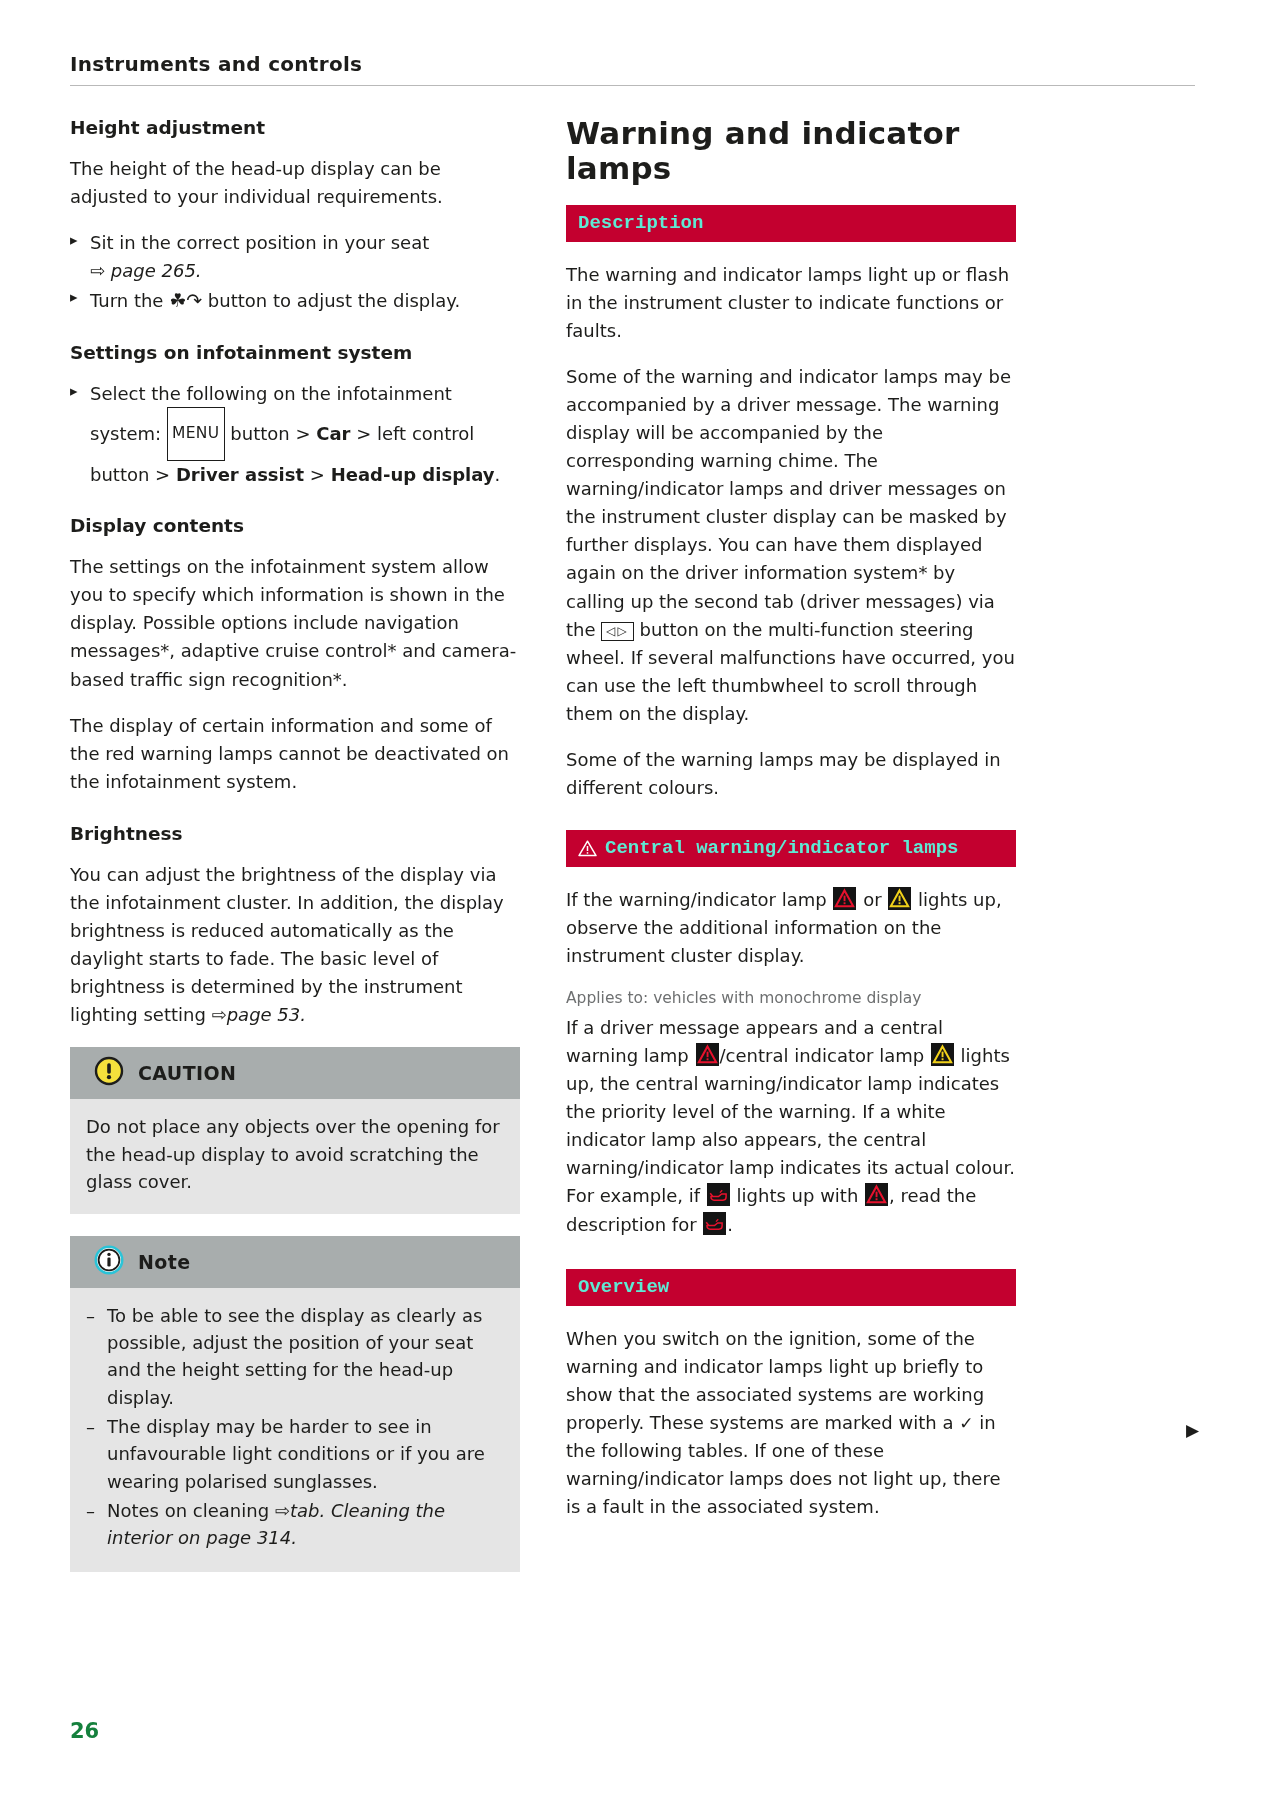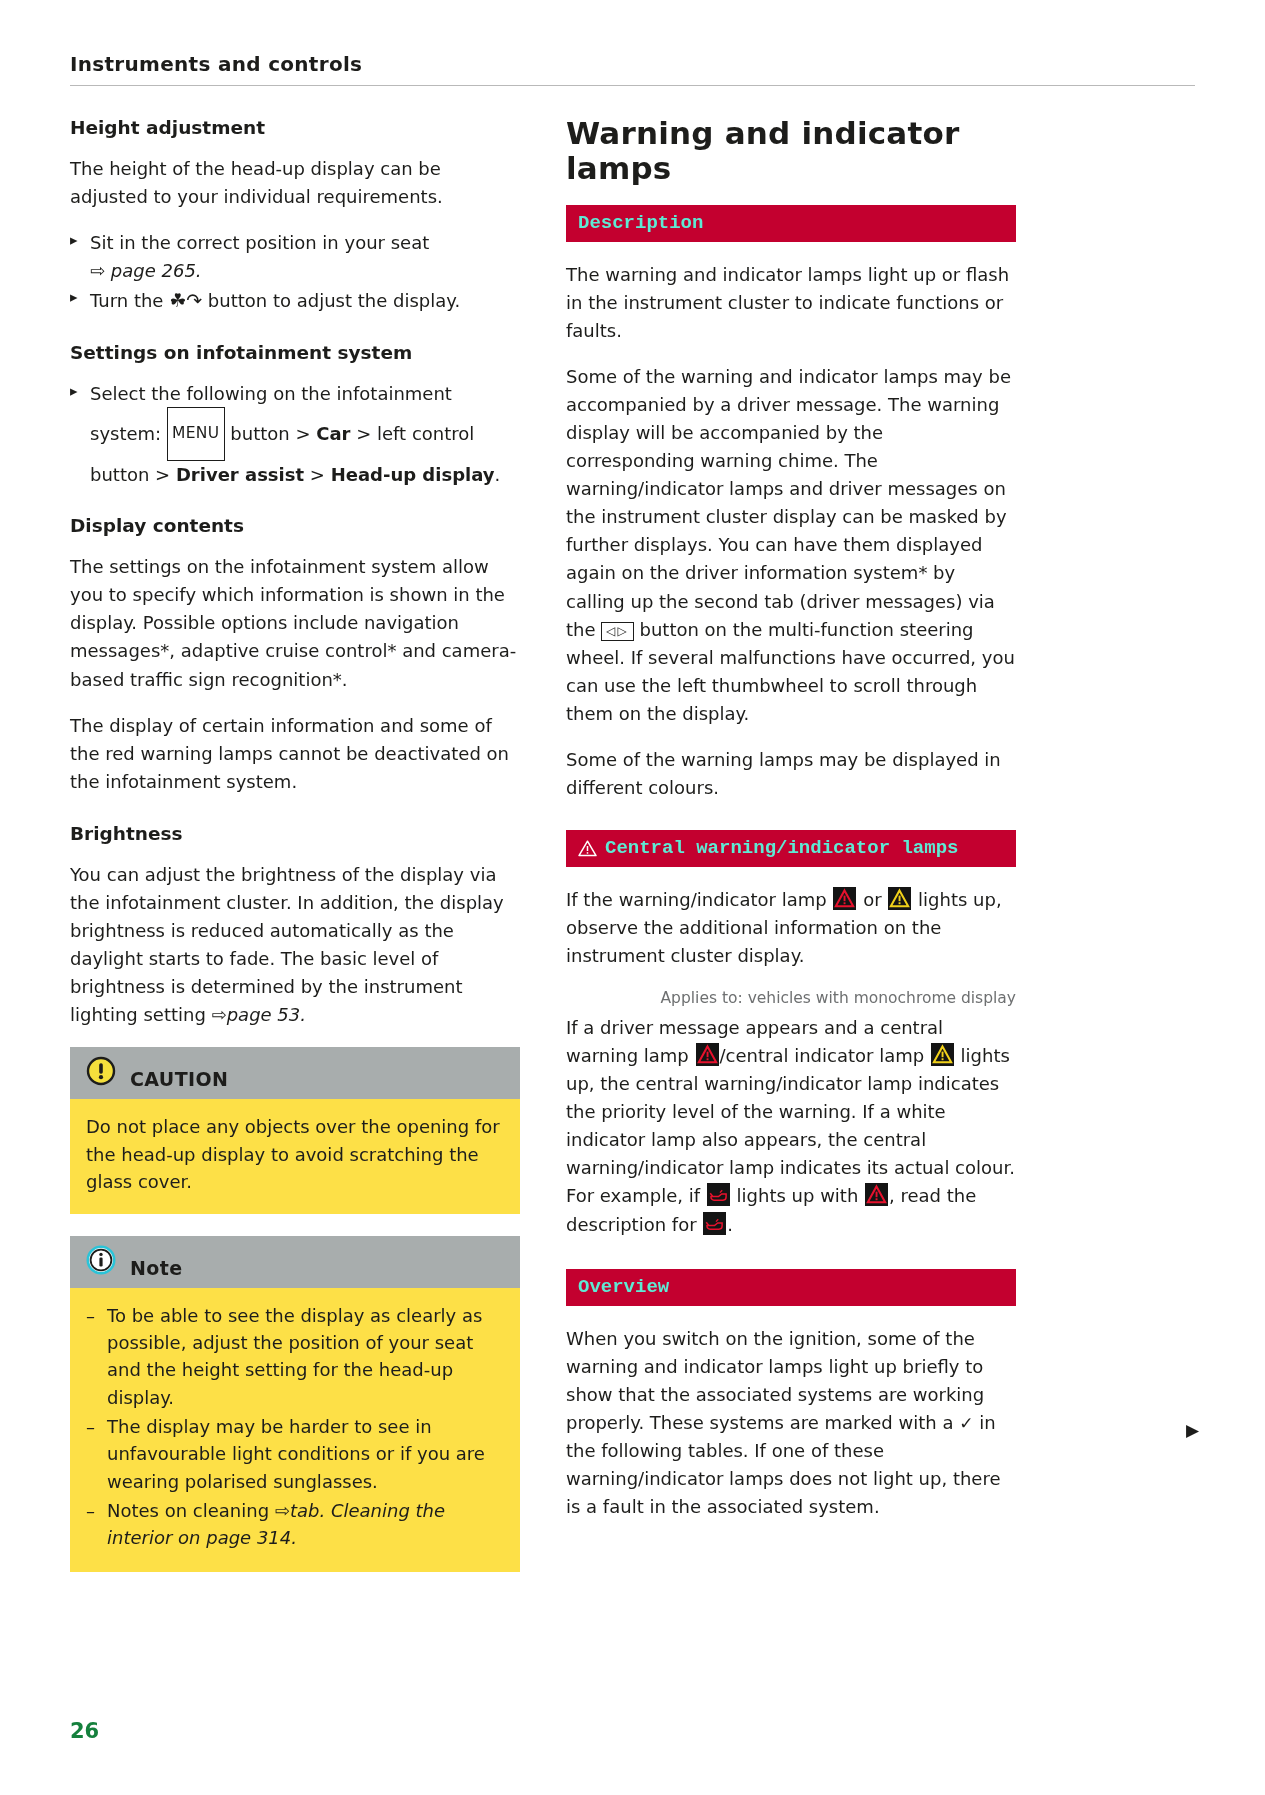--- a/index.html
+++ b/index.html
@@ -71,44 +71,44 @@
   .banner {
     background:#C3002F; color:#5eead4; font-weight:bold;
     font-size:19px; padding:7px 12px 8px 12px; margin:0 0 19px 0;
     display:flex; align-items:center; gap:8px;font-family:Liberation Mono, monospace;
   }
   .banner .tri { display:inline-block; width:19px; height:17px; }
 
   
   .box { margin:0 0 22px 0; }
   .box-head {
-    background:#a8adad; display:flex; align-items:flex-end; gap:14px;
-    padding:9px 16px; font-size:19px; font-weight:bold; letter-spacing:.4px;
-  }
-  .box-body { background:#fde047; padding:14px 16px 18px 16px; }
+    background:#a8adad; display:flex; align-items:center; gap:14px;
+    padding:9px 24px; font-size:19px; font-weight:bold; letter-spacing:.4px;
+  }
+  .box-body { background:#e5e5e5; padding:14px 16px 18px 16px; }
   .box-body p { font-size:18px; line-height:1.52; margin:0; }
   ul.dashes { list-style:none; margin:0; padding:0; }
   ul.dashes li {
     font-size:18px; line-height:1.52; position:relative; padding-left:21px;
     margin-bottom:2px;
   }
   ul.dashes li::before { content:"\2013"; position:absolute; left:0; top:0; }
 
   .icon-caution, .icon-note { flex:0 0 auto; }
 
   
   .lamp {
     display:inline-block; width:23px; height:23px; background:#141414;
     vertical-align:-4px; position:relative; margin:0 1px;
   }
   .lamp svg { position:absolute; left:0; top:0; }
 
   
   .applies {
-    font-size:15.5px; color:#6e7071; margin:0 0 4px 0; line-height:1.4;text-align:right;
+    font-size:15.5px; color:#6e7071; margin:0 0 4px 0; line-height:1.4;
   }
 
   
   .pagenum {
     position:absolute; left:70px; bottom:52px;
     font-size:21px; font-weight:bold; color:#15803d;
   }
   .nextmark {
     position:absolute; right:66px; bottom:355px;
     font-size:17px; color:#1d1d1b;

